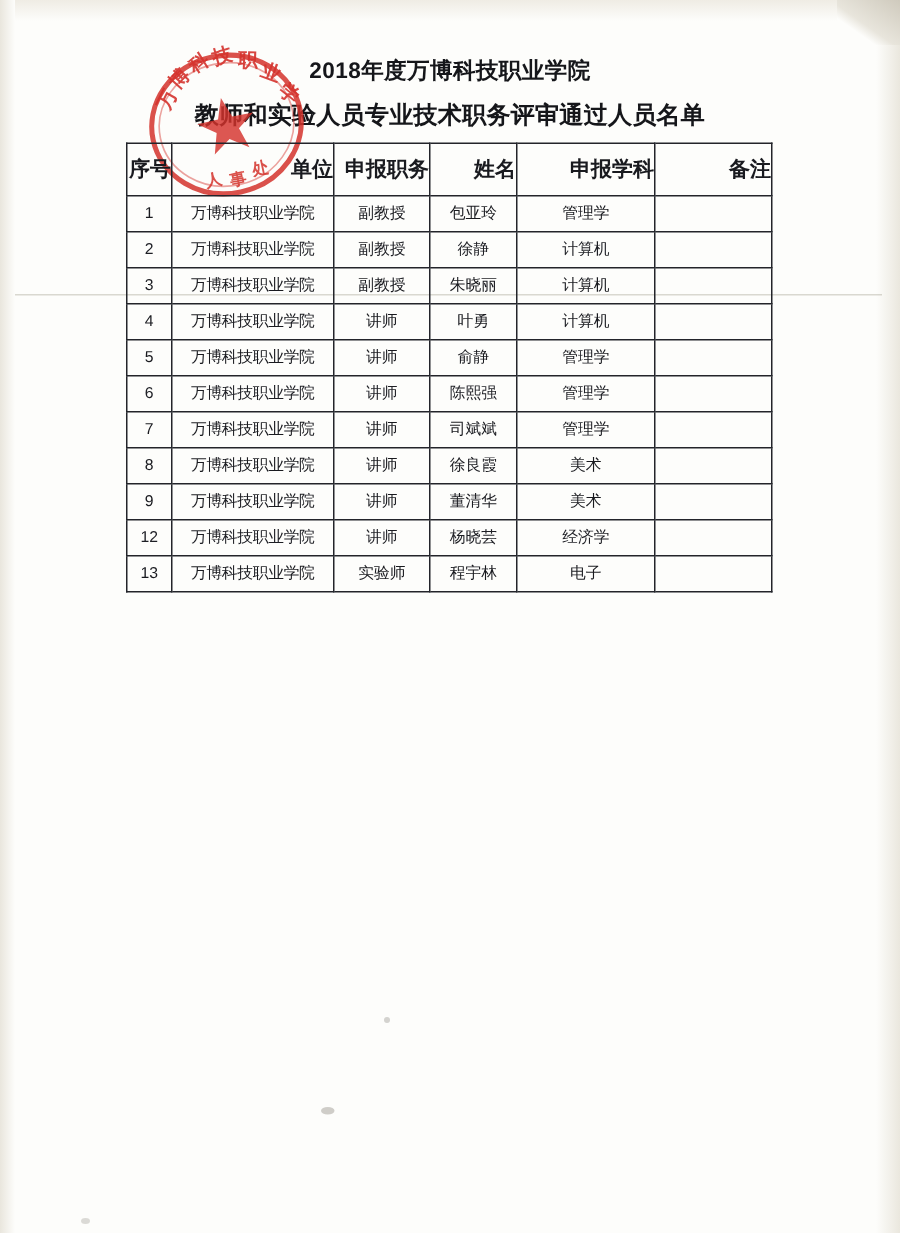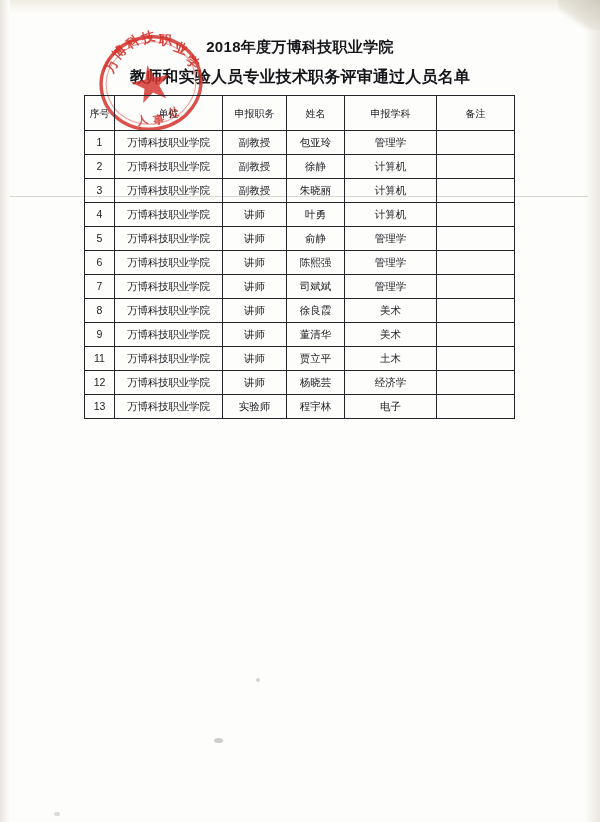--- a/index.html
+++ b/index.html
@@ -125,22 +125,23 @@
     text-align: center;
     vertical-align: middle;
     font-size: 10.5px;
     color: #191a1f;
     font-family: "Liberation Sans", sans-serif;
     padding: 0;
     line-height: 1.1;
   }
   table.roster thead th {
     height: 34px;
-    font-size: 10px;
-    font-weight: normal;
+    font-size: 14px;
+    font-weight: bold;
+    text-align: right;
   }
   .col-seq  { width: 30px; }
   .col-unit { width: 108px; }
   .col-post { width: 64px; }
   .col-name { width: 58px; }
   .col-subj { width: 92px; }
   .col-note { width: 78px; }
 
   .seq-head {
     font-size: 9.5px;
@@ -286,28 +287,20 @@
         </tr>
         <tr>
           <td>9</td>
           <td class="unit-cell">万博科技职业学院</td>
           <td>讲师</td>
           <td>董清华</td>
           <td>美术</td>
           <td class="note-cell"></td>
         </tr>
         <tr>
-          <td>11</td>
-          <td class="unit-cell">万博科技职业学院</td>
-          <td>讲师</td>
-          <td>贾立平</td>
-          <td>土木</td>
-          <td class="note-cell"></td>
-        </tr>
-        <tr>
           <td>12</td>
           <td class="unit-cell">万博科技职业学院</td>
           <td>讲师</td>
           <td>杨晓芸</td>
           <td>经济学</td>
           <td class="note-cell"></td>
         </tr>
         <tr>
           <td>13</td>
           <td class="unit-cell">万博科技职业学院</td>

